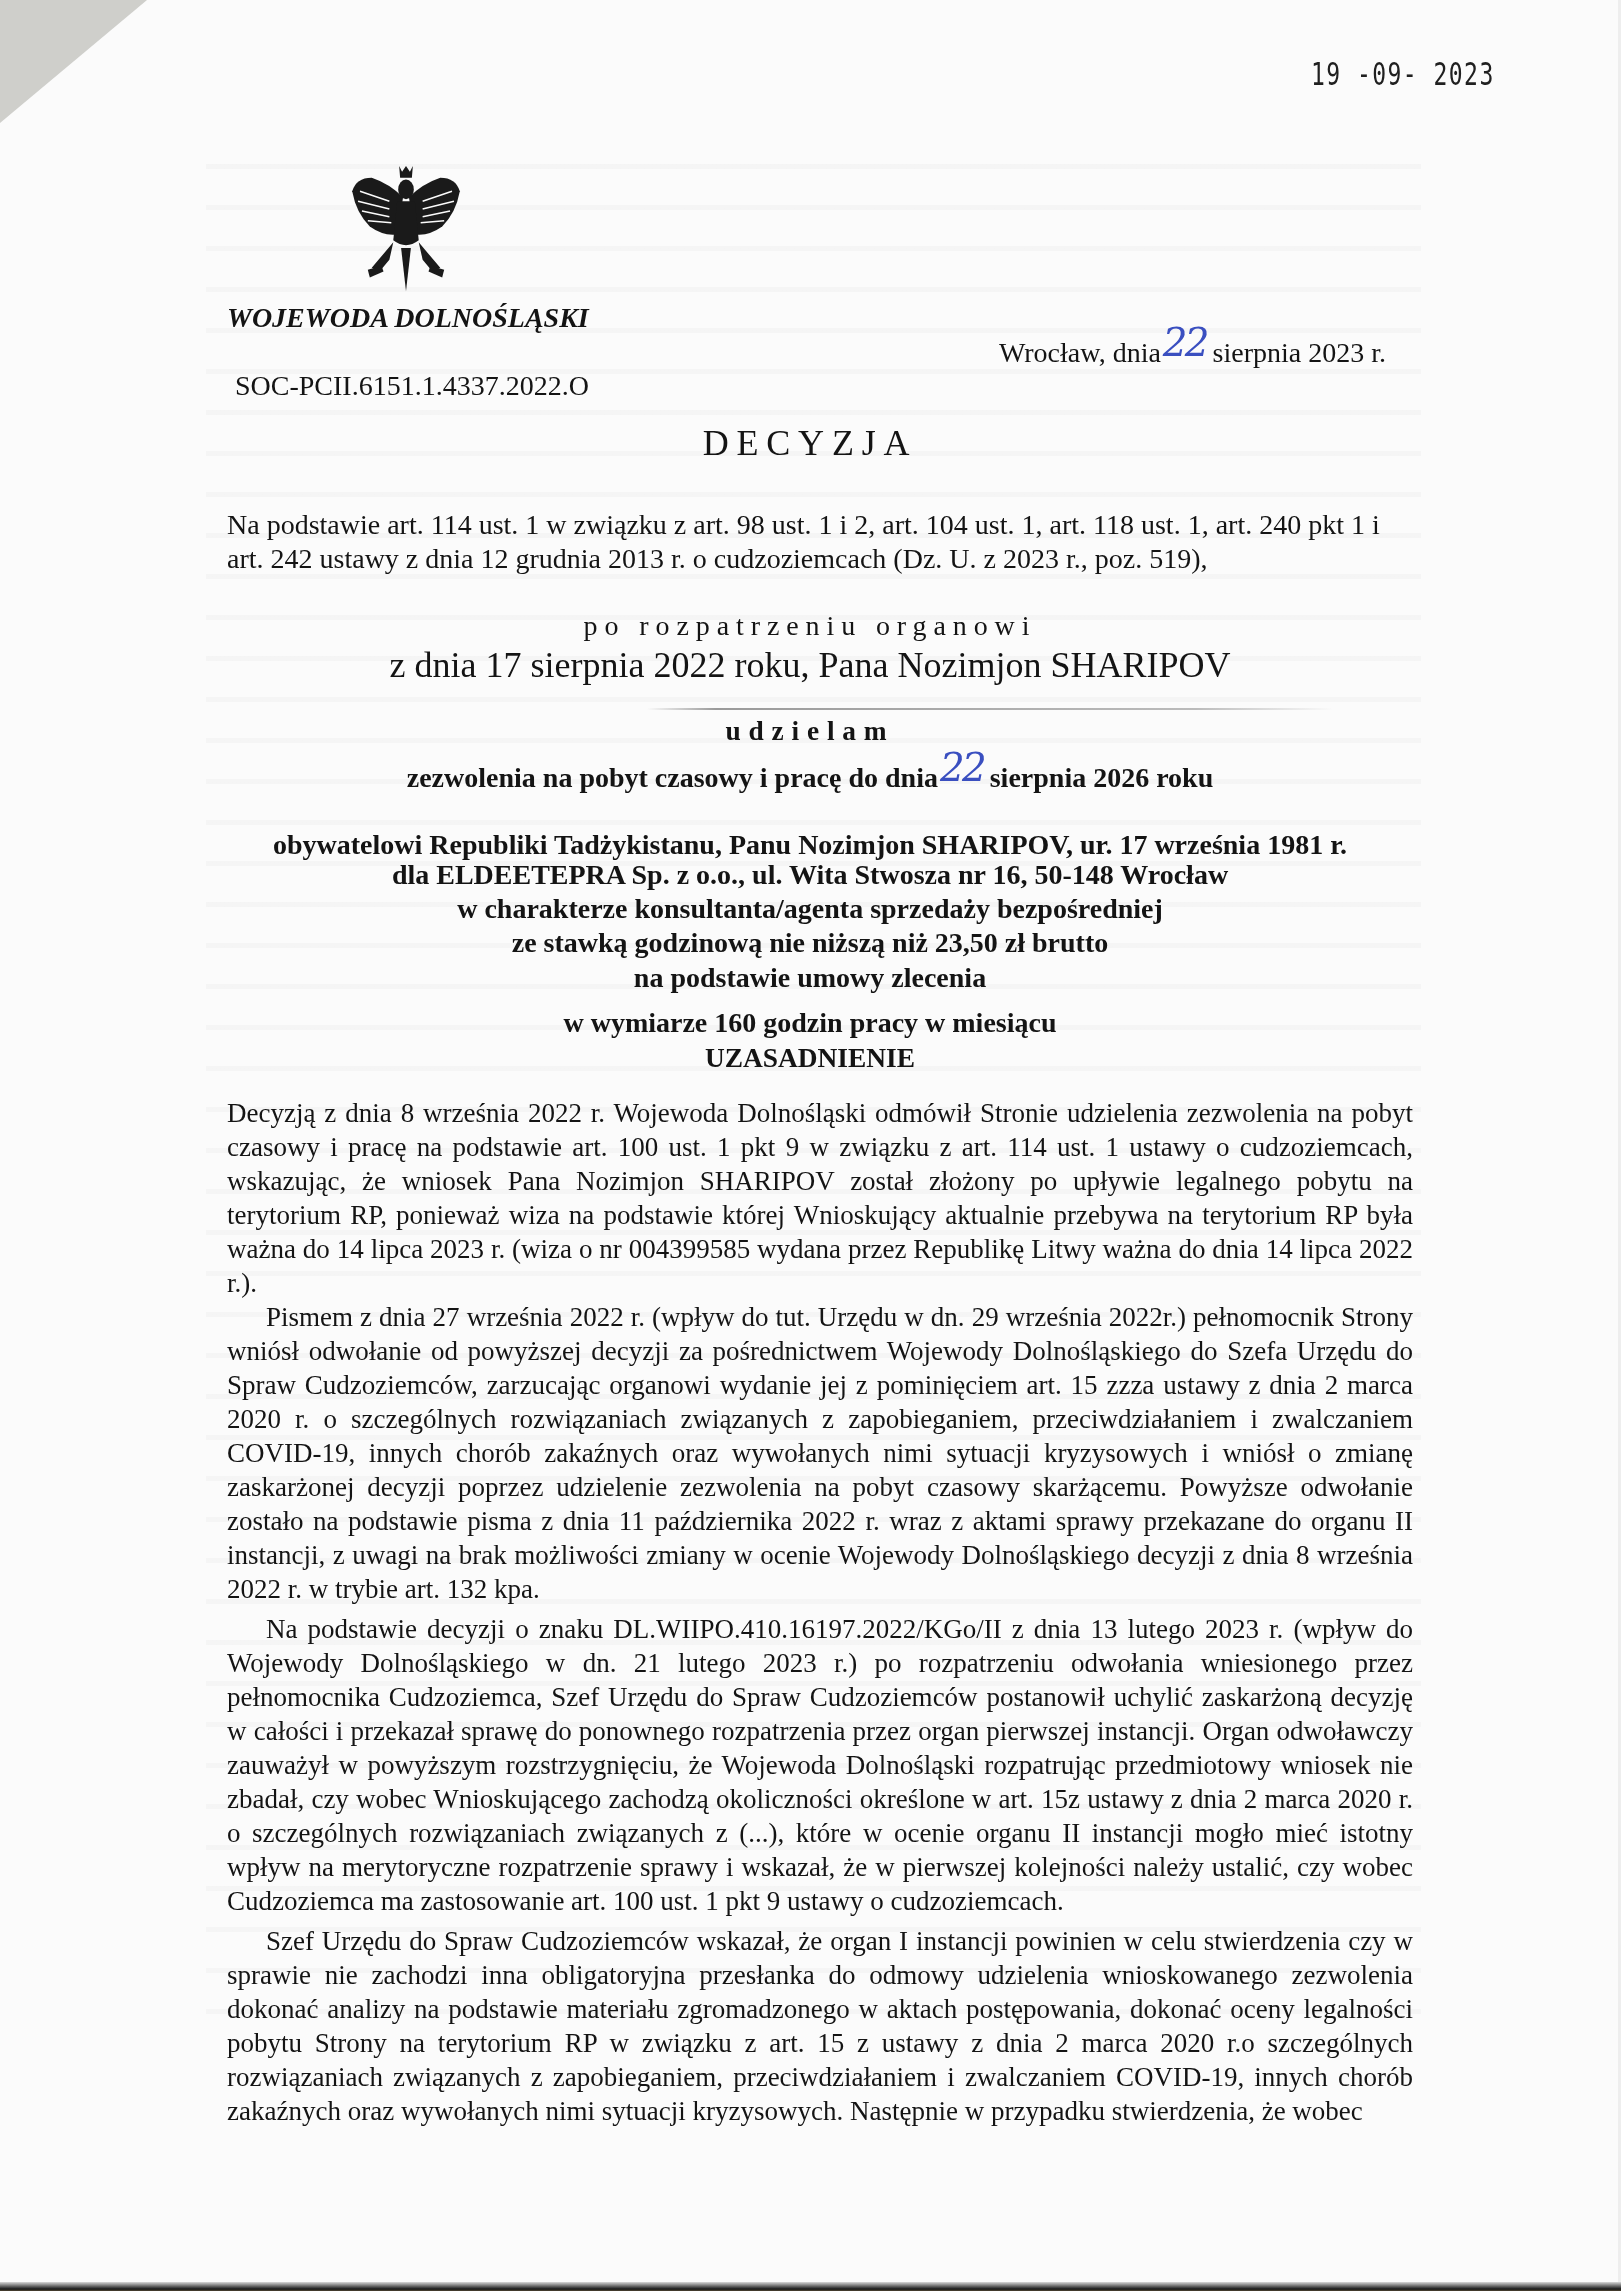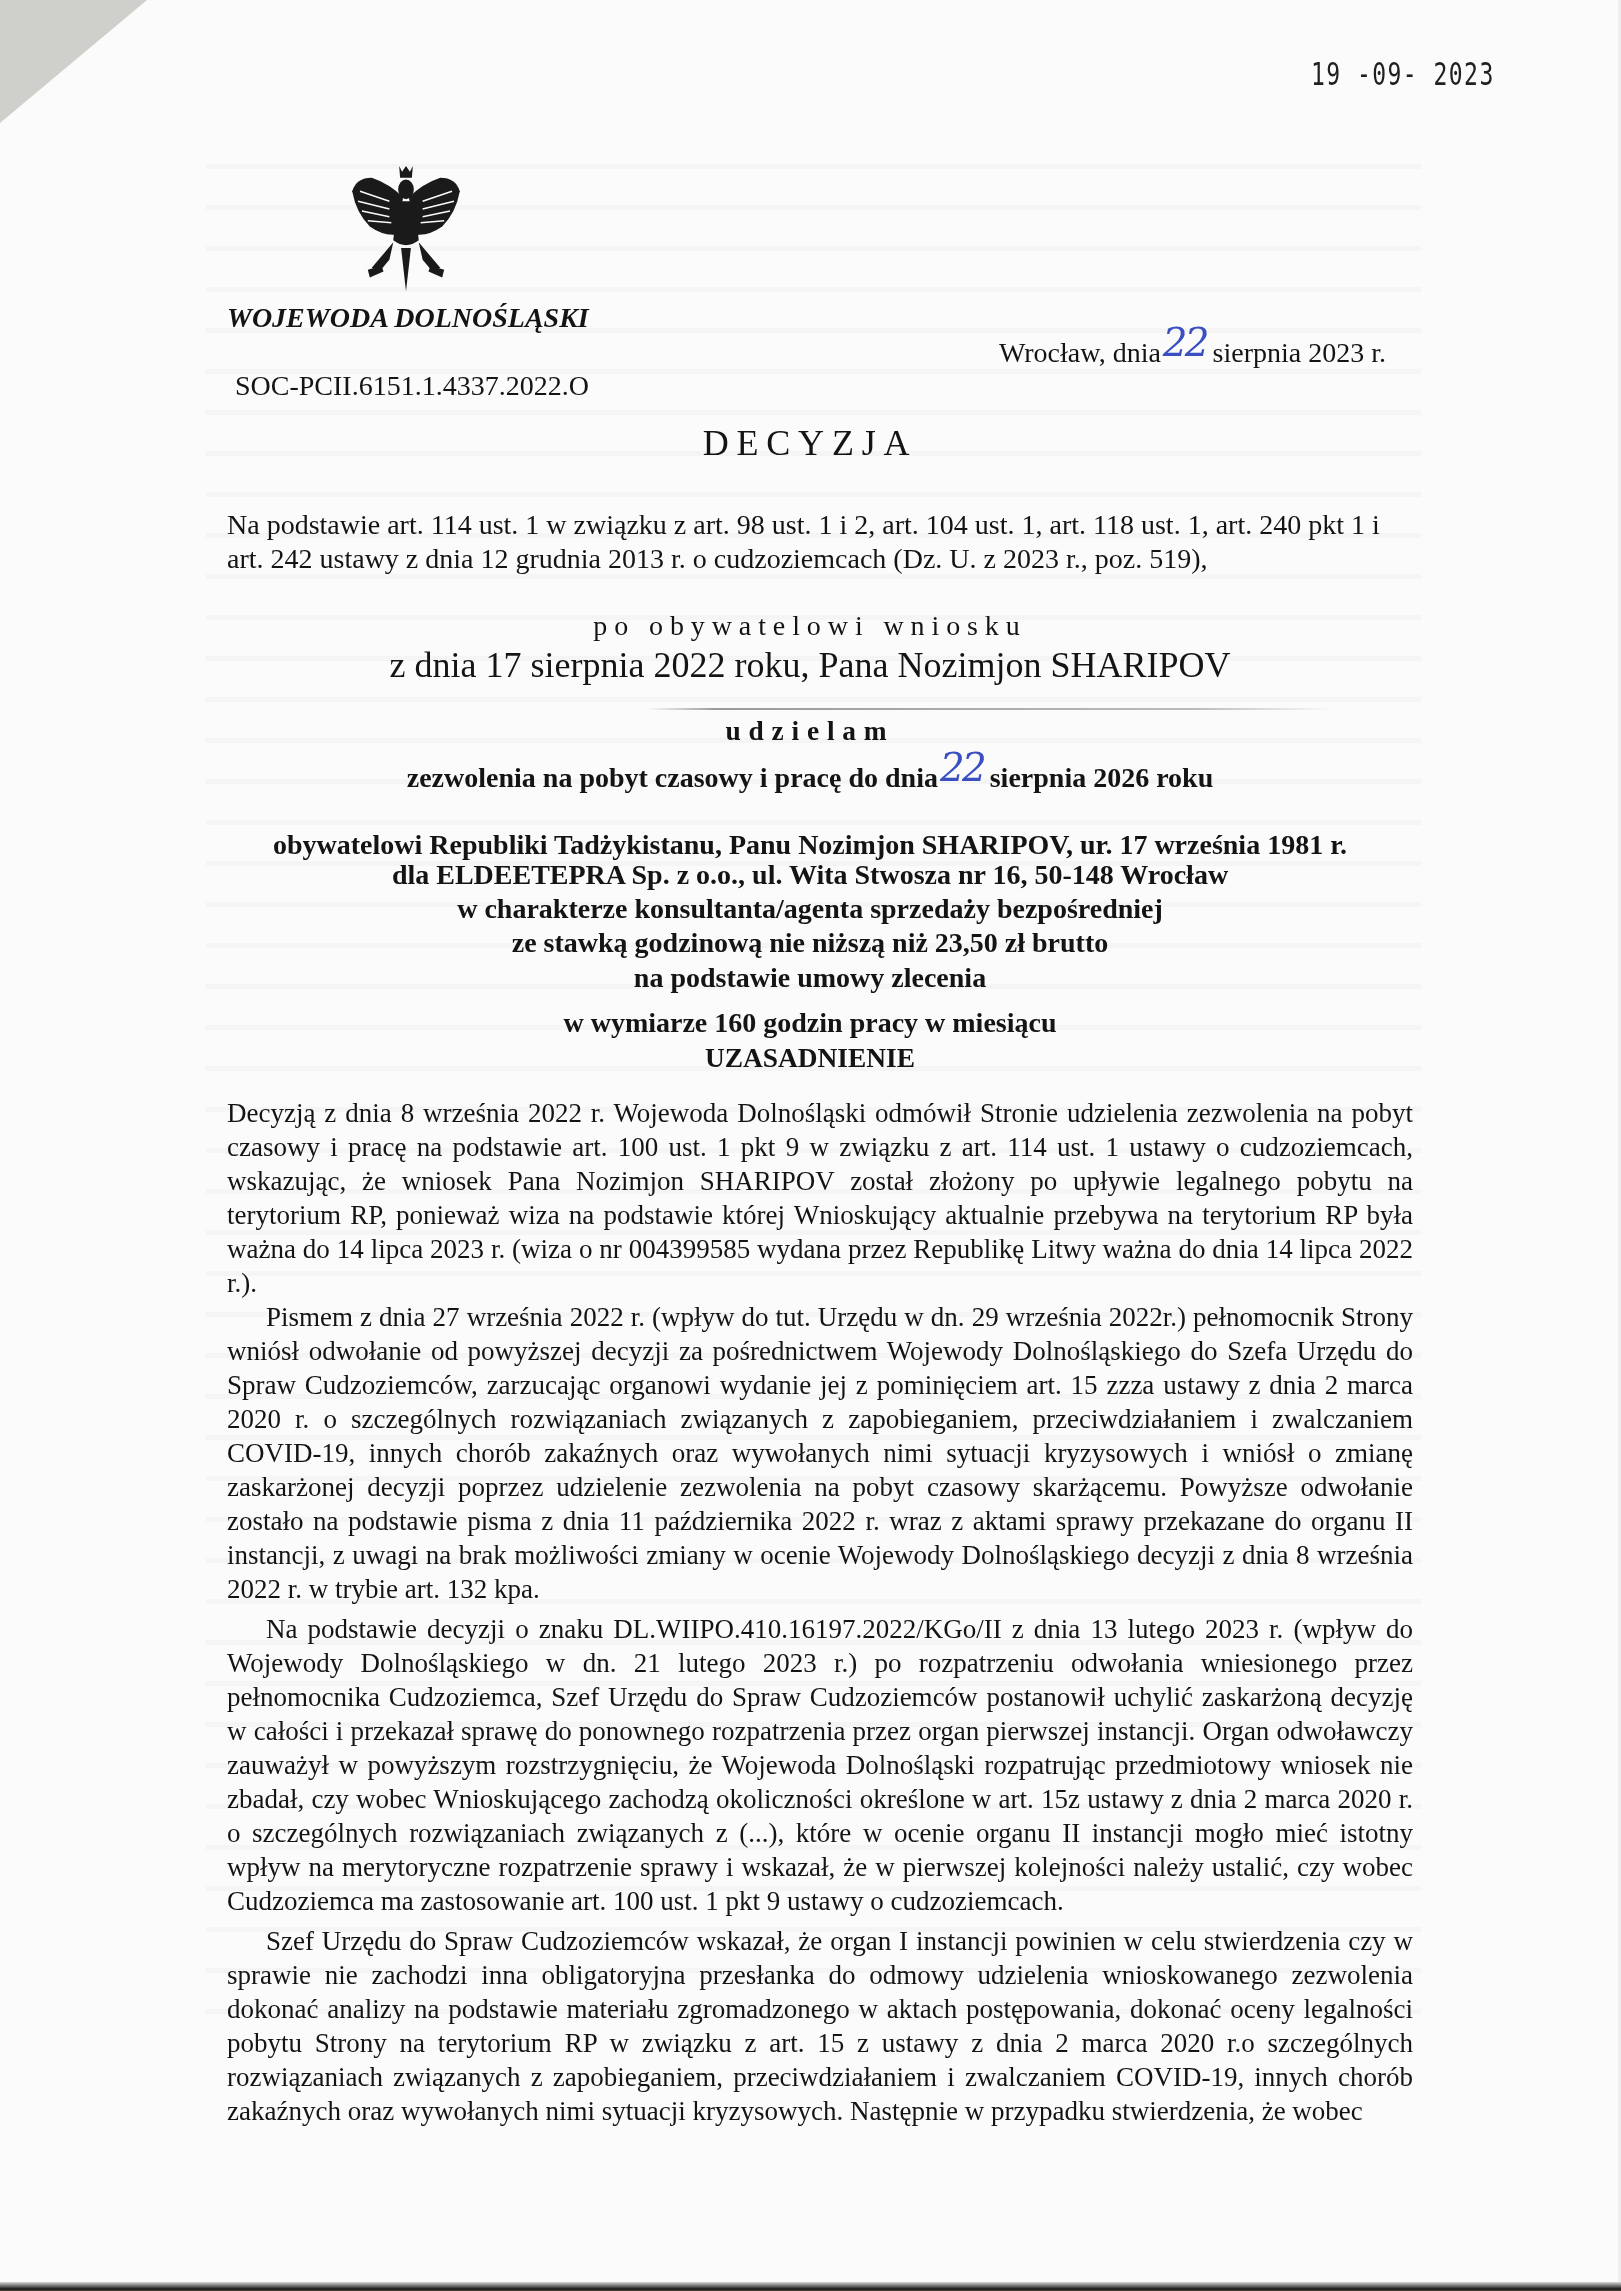--- a/index.html
+++ b/index.html
@@ -88,21 +88,21 @@
 </svg>
 
 <div class="abs authority">WOJEWODA DOLNOŚLĄSKI</div>
 <div class="abs place-date">
   <span>Wrocław, dnia</span><span class="hand">22</span><span>sierpnia 2023 r.</span>
 </div>
 <div class="abs refno">SOC-PCII.6151.1.4337.2022.O</div>
 
 <div class="center title">DECYZJA</div>
 <div class="legal">Na podstawie art. 114 ust. 1 w związku z art. 98 ust. 1 i 2, art. 104 ust. 1, art. 118 ust. 1, art. 240 pkt 1 i art. 242 ustawy z dnia 12 grudnia 2013 r. o cudzoziemcach (Dz. U. z 2023 r., poz. 519),</div>
-<div class="center l1 spaced">po obywatelowi wniosku</div>
+<div class="center l1 spaced">po rozpatrzeniu organowi</div>
 <div class="center l2">z dnia 17 sierpnia 2022 roku, Pana Nozimjon SHARIPOV</div>
 
 <div class="fold-line"></div>
 <div class="center grant">udzielam</div>
 <div class="center bold g1">
   <span>zezwolenia na pobyt czasowy i pracę do dnia</span><span class="hand">22</span><span>sierpnia 2026 roku</span>
 </div>
 <div class="center bold g2">obywatelowi Republiki Tadżykistanu, Panu Nozimjon SHARIPOV, ur. 17 września 1981 r.</div>
 <div class="center bold g3">dla ELDEETEPRA Sp. z o.o., ul. Wita Stwosza nr 16, 50-148 Wrocław</div>
 <div class="center bold g4">w charakterze konsultanta/agenta sprzedaży bezpośredniej</div>

